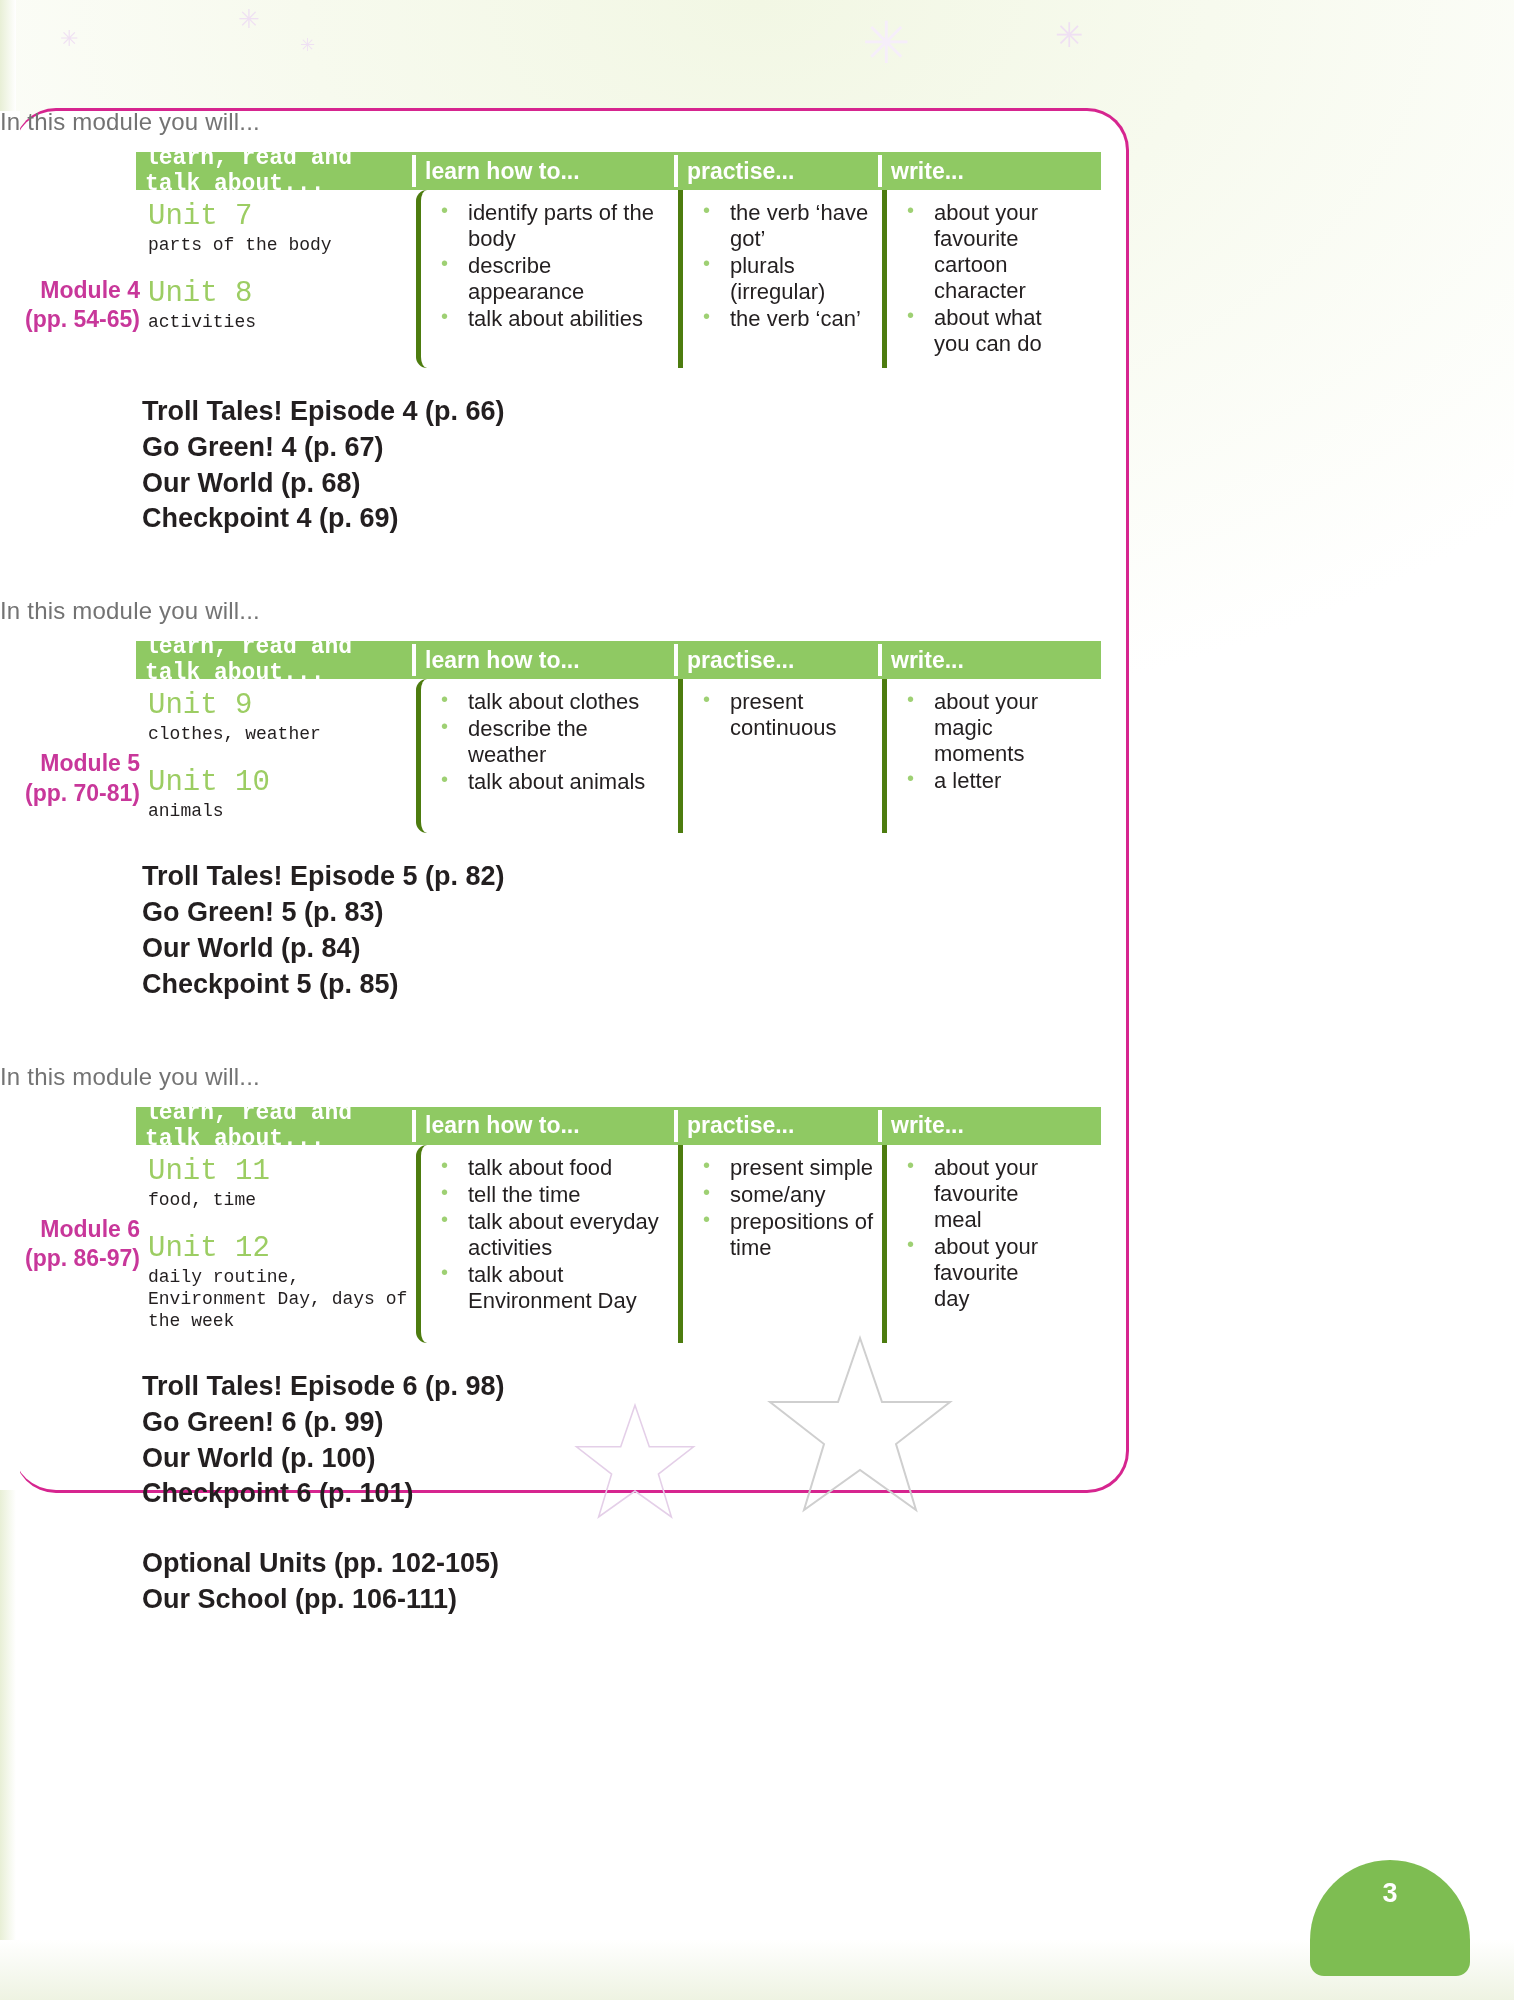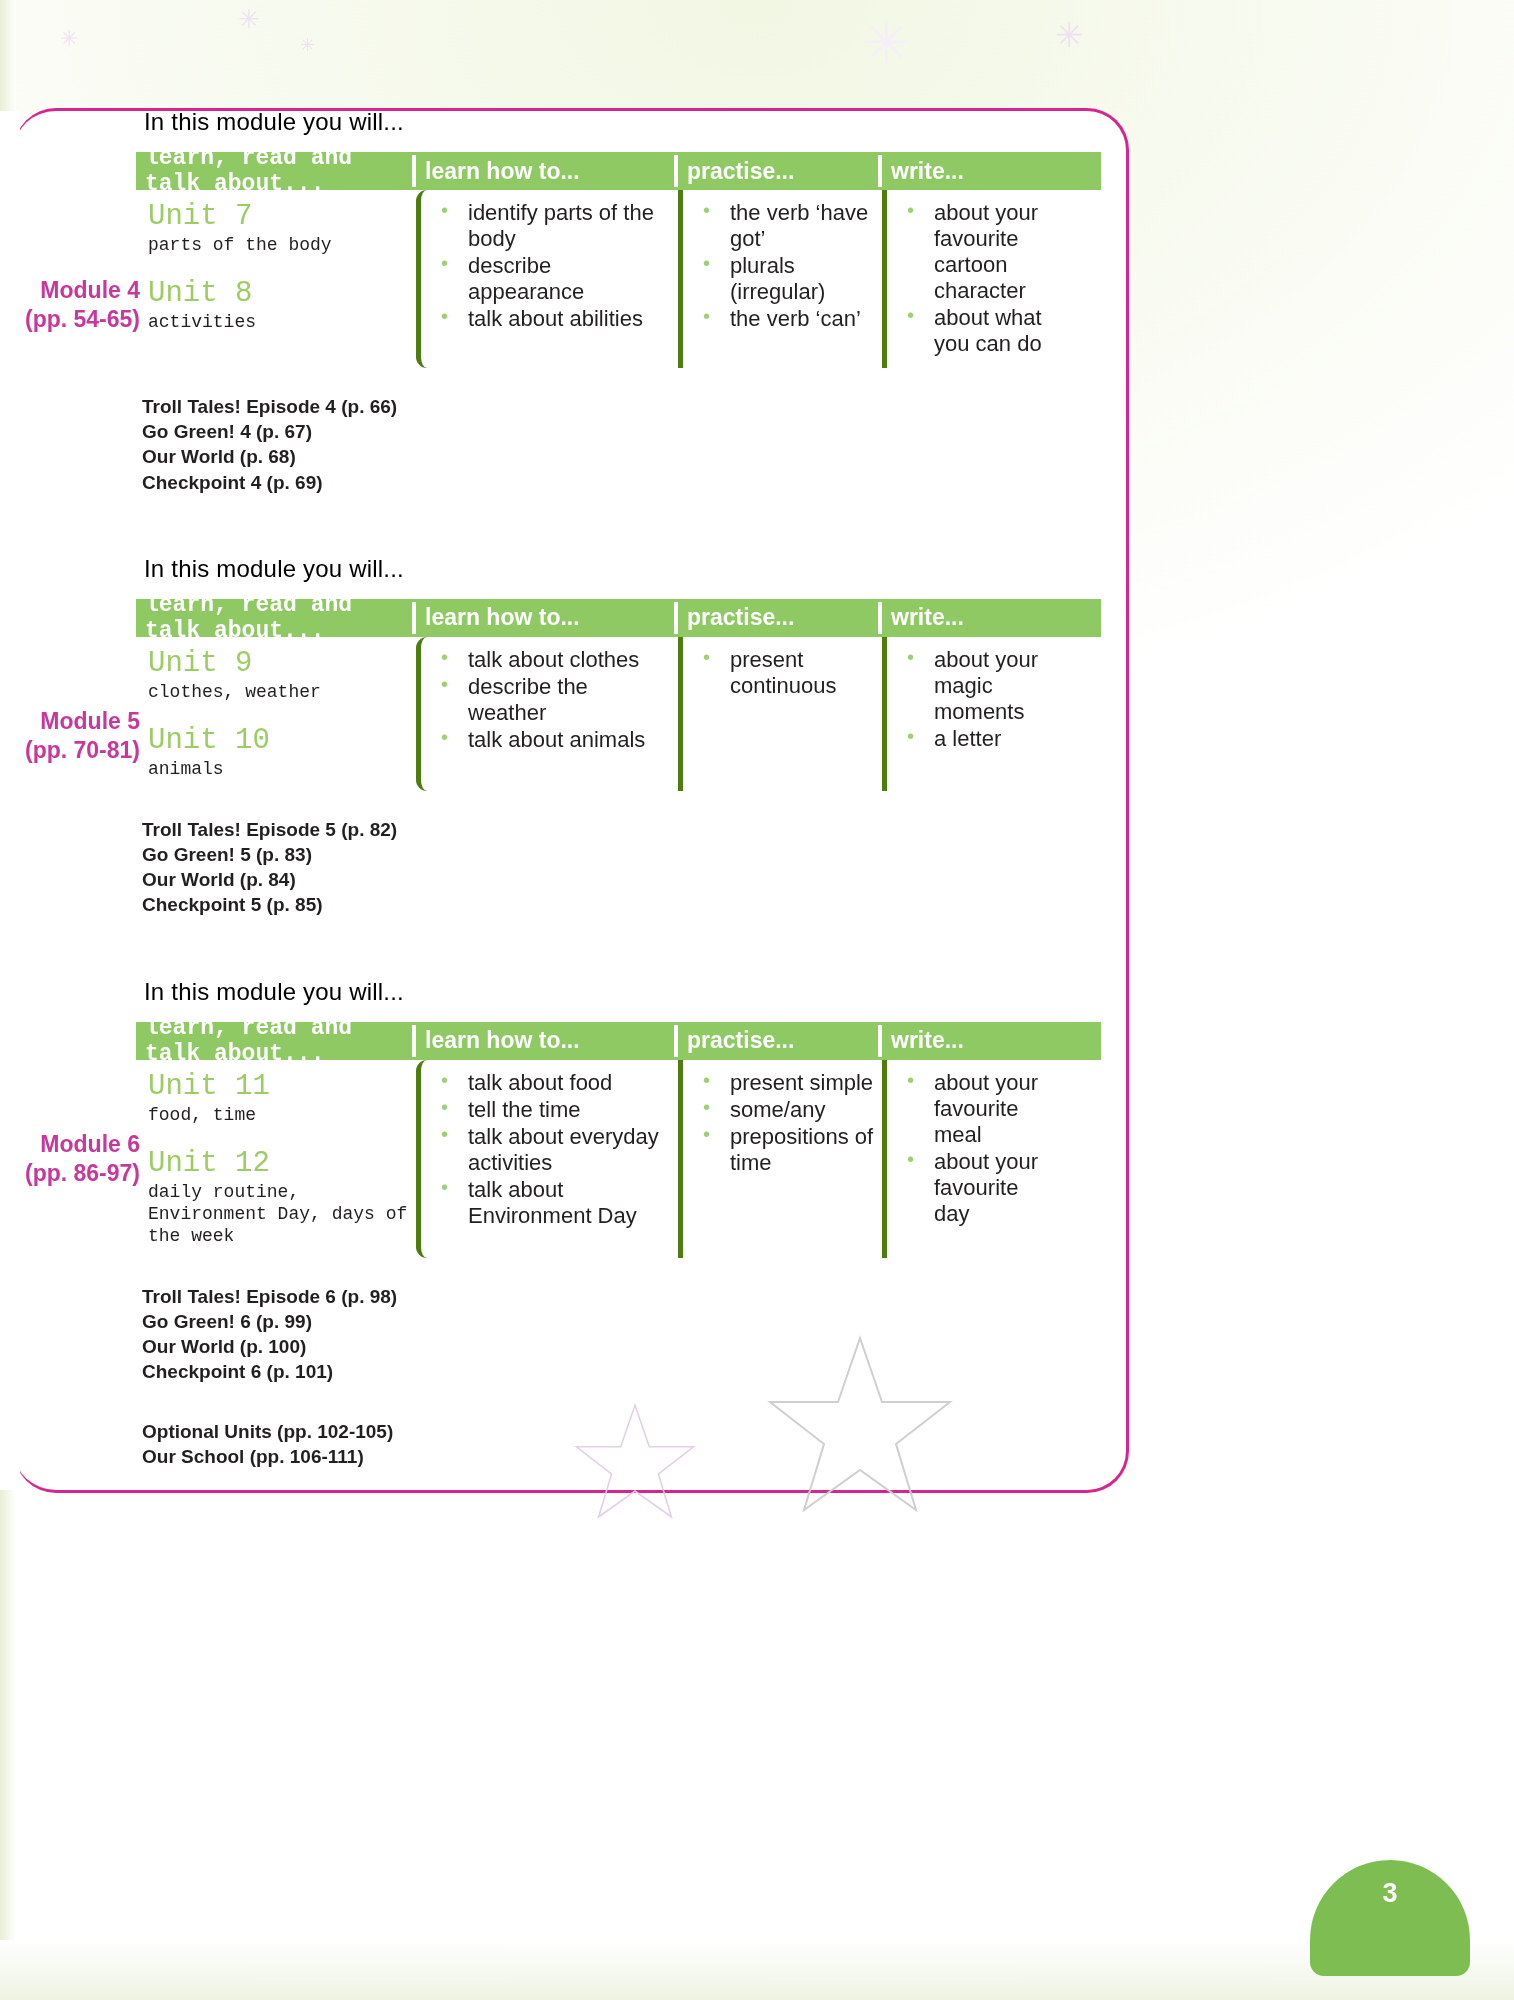--- a/index.html
+++ b/index.html
@@ -42,24 +42,23 @@
     position:absolute; left:0; top:111px; width:20px; height:1379px;
     background:#ffffff;
   }
 
   
   #content { position:absolute; left:0; top:108px; width:1140px; }
 
   .module-block { position:relative; margin-bottom:4px; }
 
   .intro-line {
-    color:#000000;
+    color:#737373;
     font-size:24px;
     letter-spacing:.2px;
-    padding-left:144px;
     margin-bottom:16px;
   }
 
   
   .mod-table { position:relative; margin-left:136px; width:965px; }
 
   .thead { display:flex; background:#8fc963; height:38px; }
   .thead .cell {
     color:#ffffff; font-weight:bold; font-size:23px;
     display:flex; align-items:center;
@@ -109,21 +108,21 @@
     font-size:23px;
     line-height:1.28;
   }
 
   
   .links {
     margin-left:142px;
     margin-top:26px;
     color:#231f20;
     font-weight:bold;
-    font-size:19px;
+    font-size:27px;
     line-height:1.33;
   }
   .links.extra { margin-top:34px; }
 
   
   .gap-lg { height:56px; }
 
   
   #page-badge {
     position:absolute;

